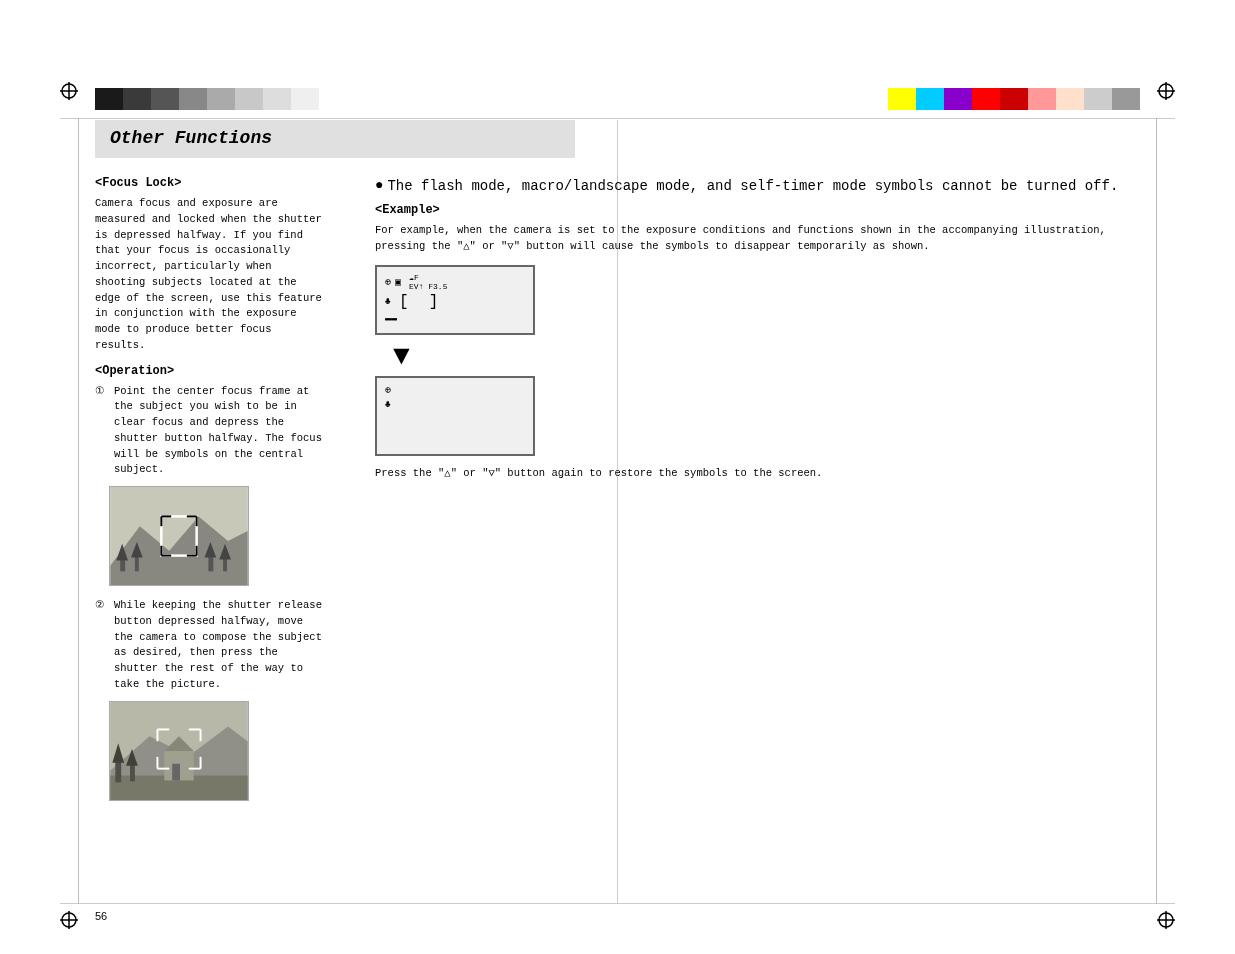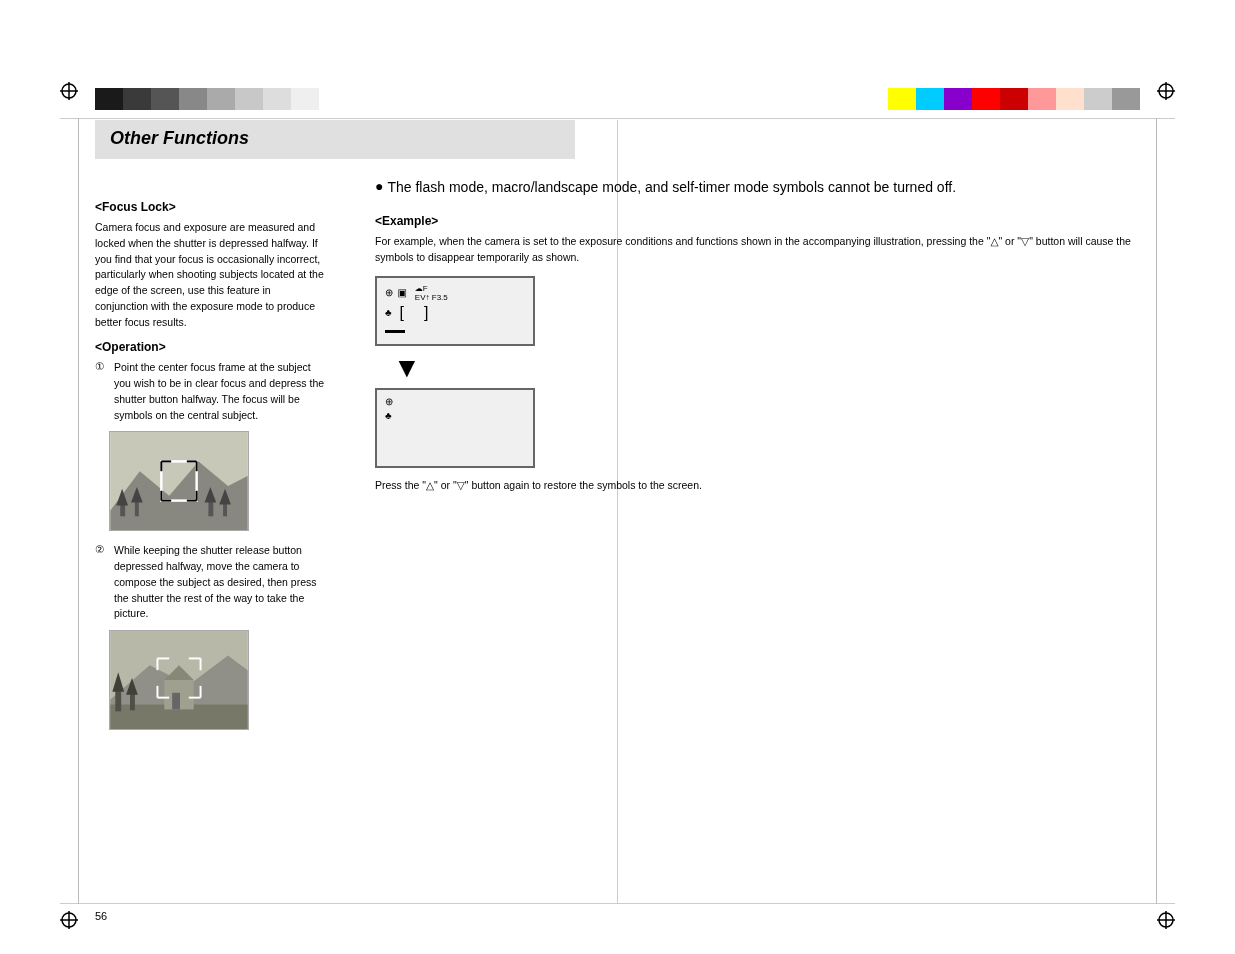--- a/index.html
+++ b/index.html
@@ -67,20 +67,21 @@
       background: #ccc;
     }
 
     
     .main-content {
       position: absolute;
       top: 120px;
       left: 95px;
       right: 95px;
       bottom: 60px;
+      font-family: Liberation Mono, monospace;
     }
 
     
     .header-section {
       background: #e0e0e0;
       padding: 8px 15px 10px 15px;
       margin-bottom: 18px;
       width: 480px;
     }
     .header-section h1 {
@@ -91,21 +92,20 @@
     }
 
     
     .two-col {
       display: flex;
       gap: 30px;
     }
     .col-left {
       width: 230px;
       flex-shrink: 0;
-      margin-top: 23px;
     }
     .col-right {
       flex: 1;
     }
 
     
     .section-heading {
       font-size: 12px;
       font-weight: bold;
       margin-bottom: 6px;
@@ -382,21 +382,21 @@
 
     <div class="col-right" style="padding-left:20px;">
 
 
 
       <div class="bullet-item">
         <span class="bullet">●</span>
         <span class="bullet-text">The flash mode, macro/landscape mode, and self-timer mode symbols cannot be turned off.</span>
       </div>
 
-      <div class="section-heading" style="margin-top:16px;">&lt;Example&gt;</div>
+      <div class="section-heading" style="margin-top:6px;">&lt;Example&gt;</div>
       <div class="body-text">For example, when the camera is set to the exposure conditions and functions shown in the accompanying illustration, pressing the "△" or "▽" button will cause the symbols to disappear temporarily as shown.</div>
 
       <div class="lcd-screen">
         <div class="lcd-row">
           <span class="lcd-icon">⊕</span>
           <span class="lcd-icon">▣</span>
           <span style="font-size:8px;margin-left:4px;">☁F<br>EV↑ F3.5</span>
         </div>
         <div class="lcd-row">
           <span class="lcd-icon">♣</span>

